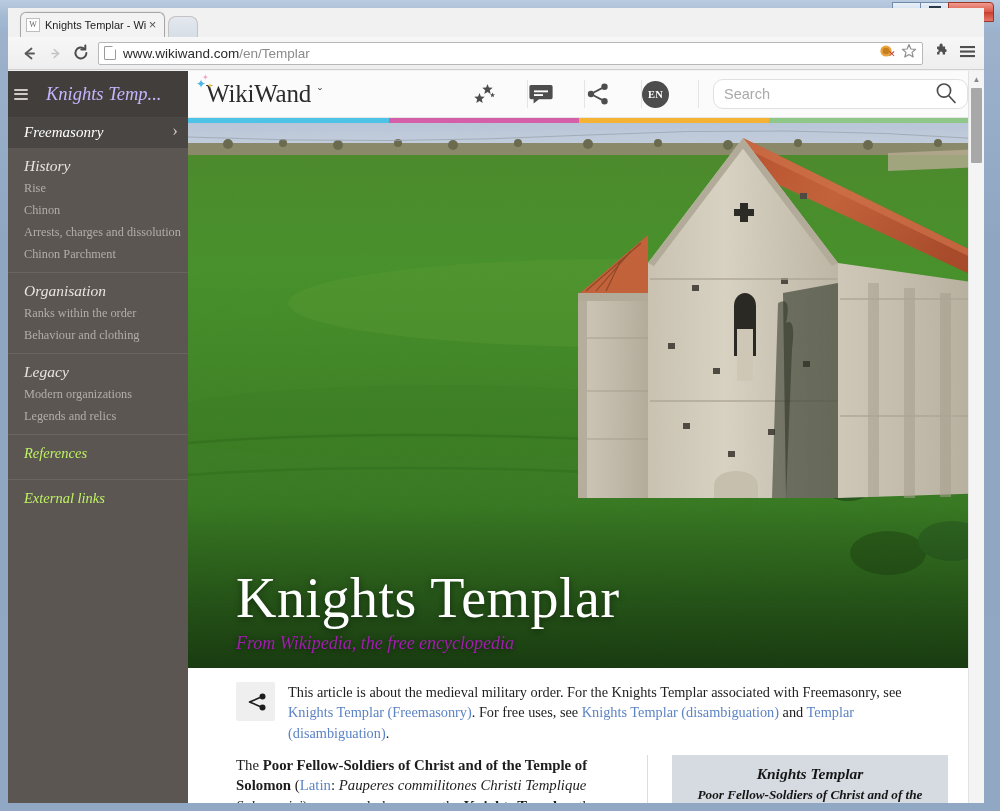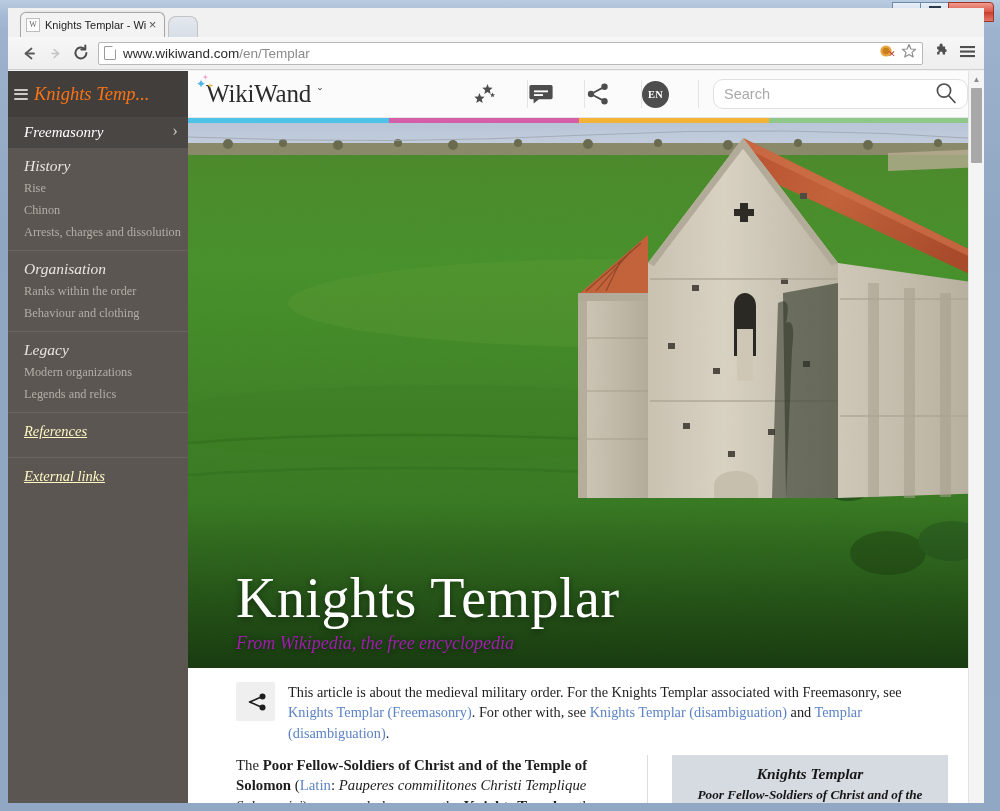--- a/index.html
+++ b/index.html
@@ -148,41 +148,41 @@
     height: 47px; background: #423e3b;
     display: flex; align-items: center; padding: 0 8px 0 6px;
     border-bottom: 1px solid #4d4945;
   }
   #hamburger { width: 14px; flex: 0 0 14px; margin-right: 6px; }
   #hamburger span {
     display: block; height: 2px; background: #cfcac5; margin: 2.5px 0; border-radius: 1px;
   }
   #sb-title {
     font-family: "Liberation Serif", serif; font-style: italic;
-    color: #f97316; font-size: 18.5px; white-space: nowrap; overflow: hidden;
+    color: #c4b5fd; font-size: 18.5px; white-space: nowrap; overflow: hidden; margin-left: 12px;
   }
   .nav-item {
     padding: 5px 10px 5px 16px;
     font-family: "Liberation Serif", serif;
     color: #b8b2ac; font-size: 12.3px;
     white-space: nowrap; overflow: hidden;
   }
   .nav-item.active {
     background: #4a4643; color: #ffffff; font-size: 15px; font-style: italic;
     padding: 6px 10px 7px 16px; position: relative;
   }
   .nav-item.active::after {
     content: "\203A"; position: absolute; right: 10px; top: 3px;
     font-size: 17px; color: #cfcac5; font-style: normal;
   }
   .nav-item.head {
     font-size: 15.5px; font-style: italic; color: #e8e4e0; padding-top: 9px; padding-bottom: 2px;
   }
   .nav-item.sub { font-size: 12.3px; color: #b3ada7; padding-top: 3.5px; padding-bottom: 3.5px; }
-  .nav-item.footer { font-size: 14.5px; font-style: italic; color: #fef9c3; padding: 10px 10px 10px 16px; text-decoration: underline; }
+  .nav-item.footer { font-size: 14.5px; font-style: italic; color: #bef264; padding: 10px 10px 10px 16px; }
   .nav-sep { height: 1px; background: #6a6460; margin: 7px 0 0 0; }
 
   
   #topbar {
     position: absolute; left: 180px; top: 0; width: 796px; height: 47px;
     background: #fbfbfb; border-bottom: 1px solid #e6e6e6;
     display: flex; align-items: center; z-index: 15;
   }
   #logo-wrap { display: flex; align-items: flex-start; margin-left: 18px; position: relative; }
   #logo-sparkle {
@@ -375,20 +375,21 @@
           </div>
           <div id="sb-title">Knights Temp...</div>
         </div>
 
         <div class="nav-item active"><span>Freemasonry</span></div>
 
         <div class="nav-item head"><span>History</span></div>
         <div class="nav-item sub"><span>Rise</span></div>
         <div class="nav-item sub"><span>Chinon</span></div>
         <div class="nav-item sub"><span>Arrests, charges and dissolution</span></div>
+        <div class="nav-item sub"><span>Chinon Parchment</span></div>
 
         <div class="nav-sep"></div>
         <div class="nav-item head"><span>Organisation</span></div>
         <div class="nav-item sub"><span>Ranks within the order</span></div>
         <div class="nav-item sub"><span>Behaviour and clothing</span></div>
 
         <div class="nav-sep"></div>
         <div class="nav-item head"><span>Legacy</span></div>
         <div class="nav-item sub"><span>Modern organizations</span></div>
         <div class="nav-item sub"><span>Legends and relics</span></div>
@@ -621,21 +622,21 @@
 
         <div id="hatnote">
           <div id="hatnote-icon">
             <svg width="26" height="24" viewBox="0 0 26 24">
               <circle cx="19.5" cy="6.5" r="3" fill="#1d1d1d"></circle>
               <circle cx="19.5" cy="17.5" r="3" fill="#1d1d1d"></circle>
               <path d="M17 7.6 L6.5 12 L17 16.4" stroke="#1d1d1d" stroke-width="1.6" fill="none" stroke-linejoin="round"></path>
             </svg>
           </div>
           <div id="hatnote-text">
-            <span>This article is about the medieval military order. For the Knights Templar associated with Freemasonry, see </span><span class="lnk">Knights Templar (Freemasonry)</span><span>. For other with, see </span><span class="lnk">Knights Templar (disambiguation)</span><span> and </span><span class="lnk">Templar (disambiguation)</span><span>.</span>
+            <span>This article is about the medieval military order. For the Knights Templar associated with Freemasonry, see </span><span class="lnk">Knights Templar (Freemasonry)</span><span>. For free uses, see </span><span class="lnk">Knights Templar (disambiguation)</span><span> and </span><span class="lnk">Templar (disambiguation)</span><span>.</span>
           </div>
         </div>
 
         <div id="body-cols">
           <div id="body-left"><span>The </span><b>Poor Fellow-Soldiers of Christ and of the Temple of Solomon</b><span> (</span><span class="lnk">Latin</span><span>: </span><i>Pauperes commilitones Christi Templique Salomonici</i><span>), commonly known as the </span><b>Knights Templar</b><span>, the </span></div>
 
           <div id="infobox-col">
             <div id="infobox">
               <div id="ib-title">Knights Templar</div>
               <div id="ib-sub1">Poor Fellow-Soldiers of Christ and of the Temple of Solomon</div>

